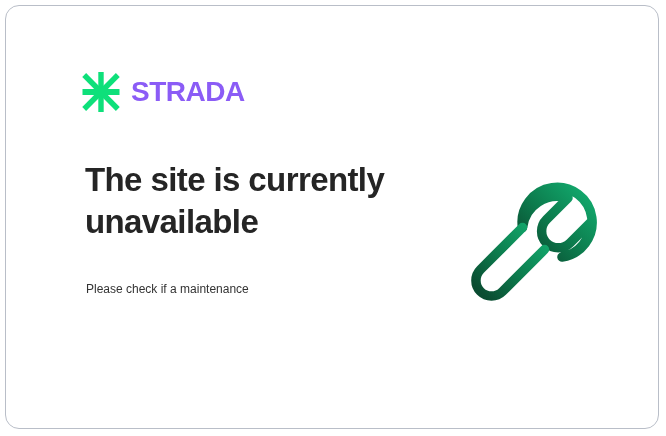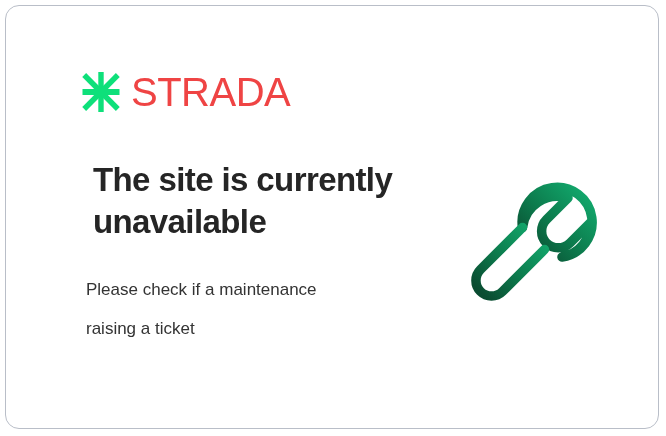--- a/index.html
+++ b/index.html
@@ -38,52 +38,52 @@
     gap: 9px;
   }
   .brand-mark {
     width: 42px;
     height: 44px;
     display: block;
     flex: none;
   }
   .brand-word {
     font-family: "Liberation Sans", sans-serif;
-    font-size: 40px;
-    font-weight: 400;
+    font-size: 28px;
+    font-weight: 700;
     letter-spacing: -0.5px;
-    color: #ef4444;
+    color: #8b5cf6;
     line-height: 1;
     white-space: nowrap;
   }
 
   
   .headline {
     position: absolute;
-    left: 87px;
+    left: 79px;
     top: 153px;
     width: 330px;
     margin: 0;
     font-family: "Liberation Sans", sans-serif;
     font-size: 33px;
     font-weight: 700;
     line-height: 42px;
     letter-spacing: -0.6px;
     color: #252525;
   }
 
   
   .body-copy {
     position: absolute;
     left: 80px;
     top: 264px;
     width: 310px;
     margin: 0;
     font-family: "Liberation Sans", sans-serif;
-    font-size: 17px;
+    font-size: 12px;
     font-weight: 400;
     line-height: 39px;
     color: #333333;
   }
   .body-copy .copy-line {
     display: block;
   }
 
   
   .wrench-art {
@@ -118,21 +118,20 @@
     </span>
     <span class="brand-word">STRADA</span>
   </div>
 
   
   <h1 class="headline">The site is currently unavailable</h1>
 
   
   <p class="body-copy">
     <span class="copy-line">Please check if a maintenance</span>
-    <span class="copy-line">raising a ticket</span>
   </p>
 
   
   <span>
     <svg class="wrench-art" viewBox="0 0 168 168" aria-hidden="true">
       <defs>
         <linearGradient id="wrenchGrad" x1="0.08" y1="0.95" x2="0.95" y2="0.1">
           <stop offset="0%" stop-color="#0a4c31"></stop>
           <stop offset="45%" stop-color="#0c7a4c"></stop>
           <stop offset="100%" stop-color="#12a86c"></stop>

